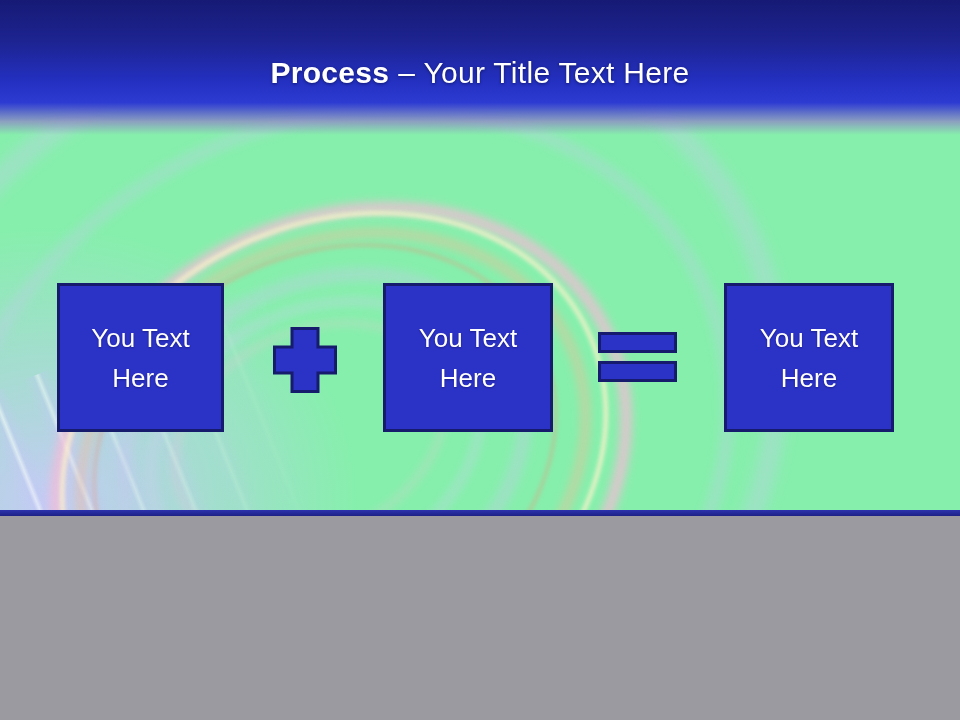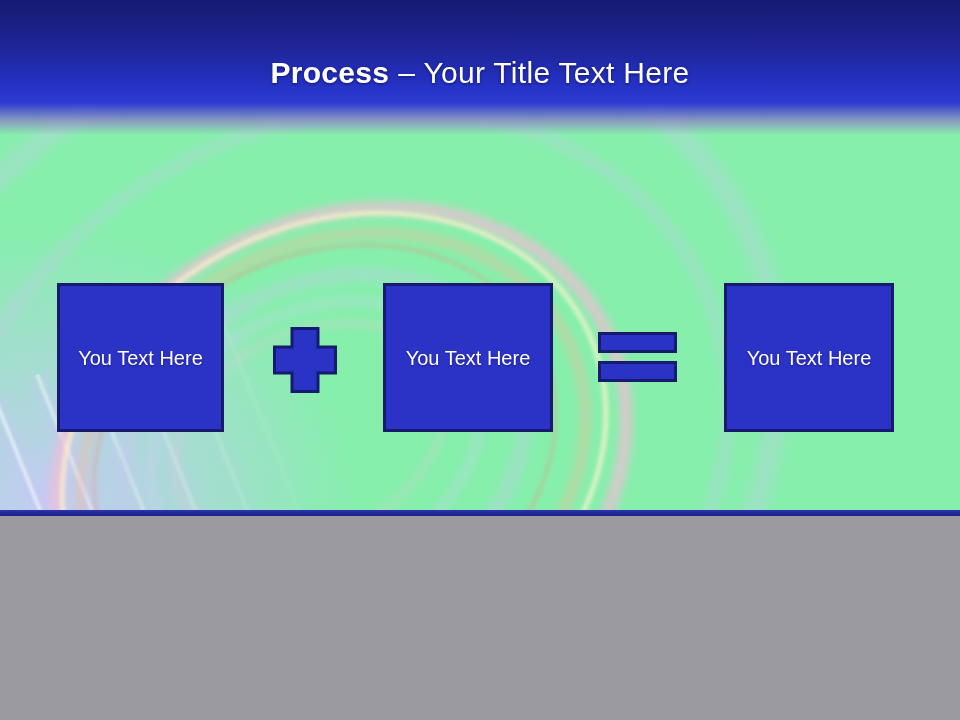--- a/index.html
+++ b/index.html
@@ -40,21 +40,21 @@
     color:#ffffff;font-size:30px;font-weight:400;letter-spacing:.3px;
     text-shadow:0 1px 3px rgba(5,8,50,.55);
   }
   .titlebar h1 .bold{font-weight:700;}
   .titlebar h1 .rest{margin-left:9px;}
   
   .box{
     position:absolute;top:283px;height:149px;box-sizing:border-box;
     background:#2b32c6;border:3px solid #171b6e;
     display:flex;align-items:center;justify-content:center;text-align:center;
-    color:#ffffff;font-size:20px;line-height:40px;padding:0 16px;
+    color:#ffffff;font-size:26px;line-height:40px;padding:0 16px;
     text-shadow:0 1px 2px rgba(8,10,70,.45);
   }
   .box1{left:57px;width:167px;}
   .box2{left:383px;width:170px;}
   .box3{left:724px;width:170px;}
   .plus{position:absolute;left:273px;top:327px;width:64px;height:66px;}
   .equals{position:absolute;left:598px;top:332px;width:79px;height:50px;}
   .equals .bar{
     box-sizing:border-box;width:79px;height:21px;
     background:#2b32c6;border:3px solid #171b6e;

